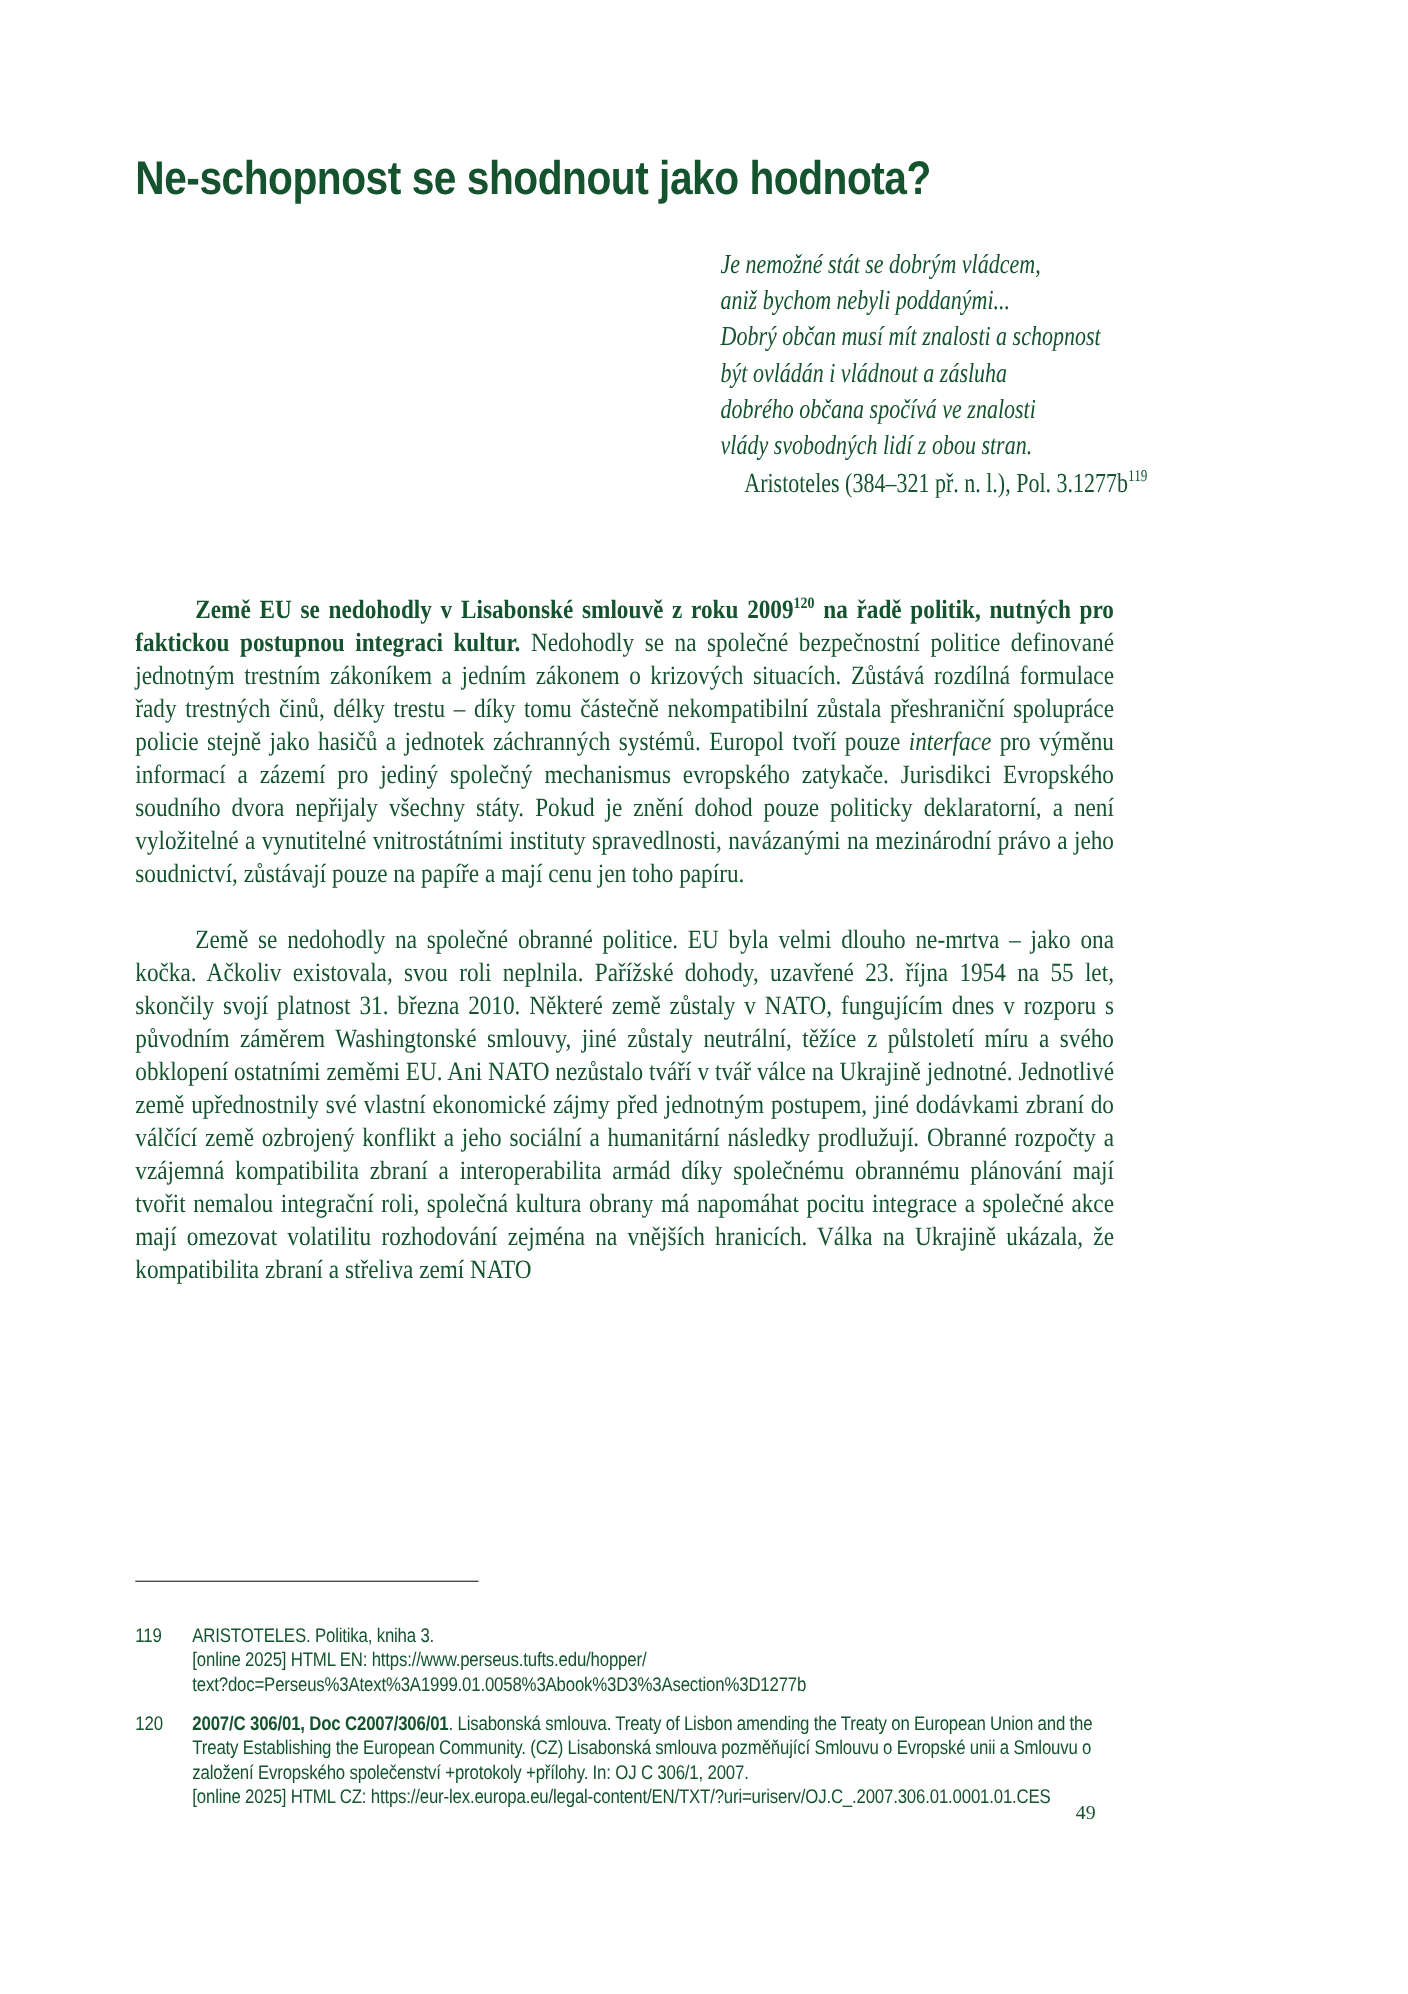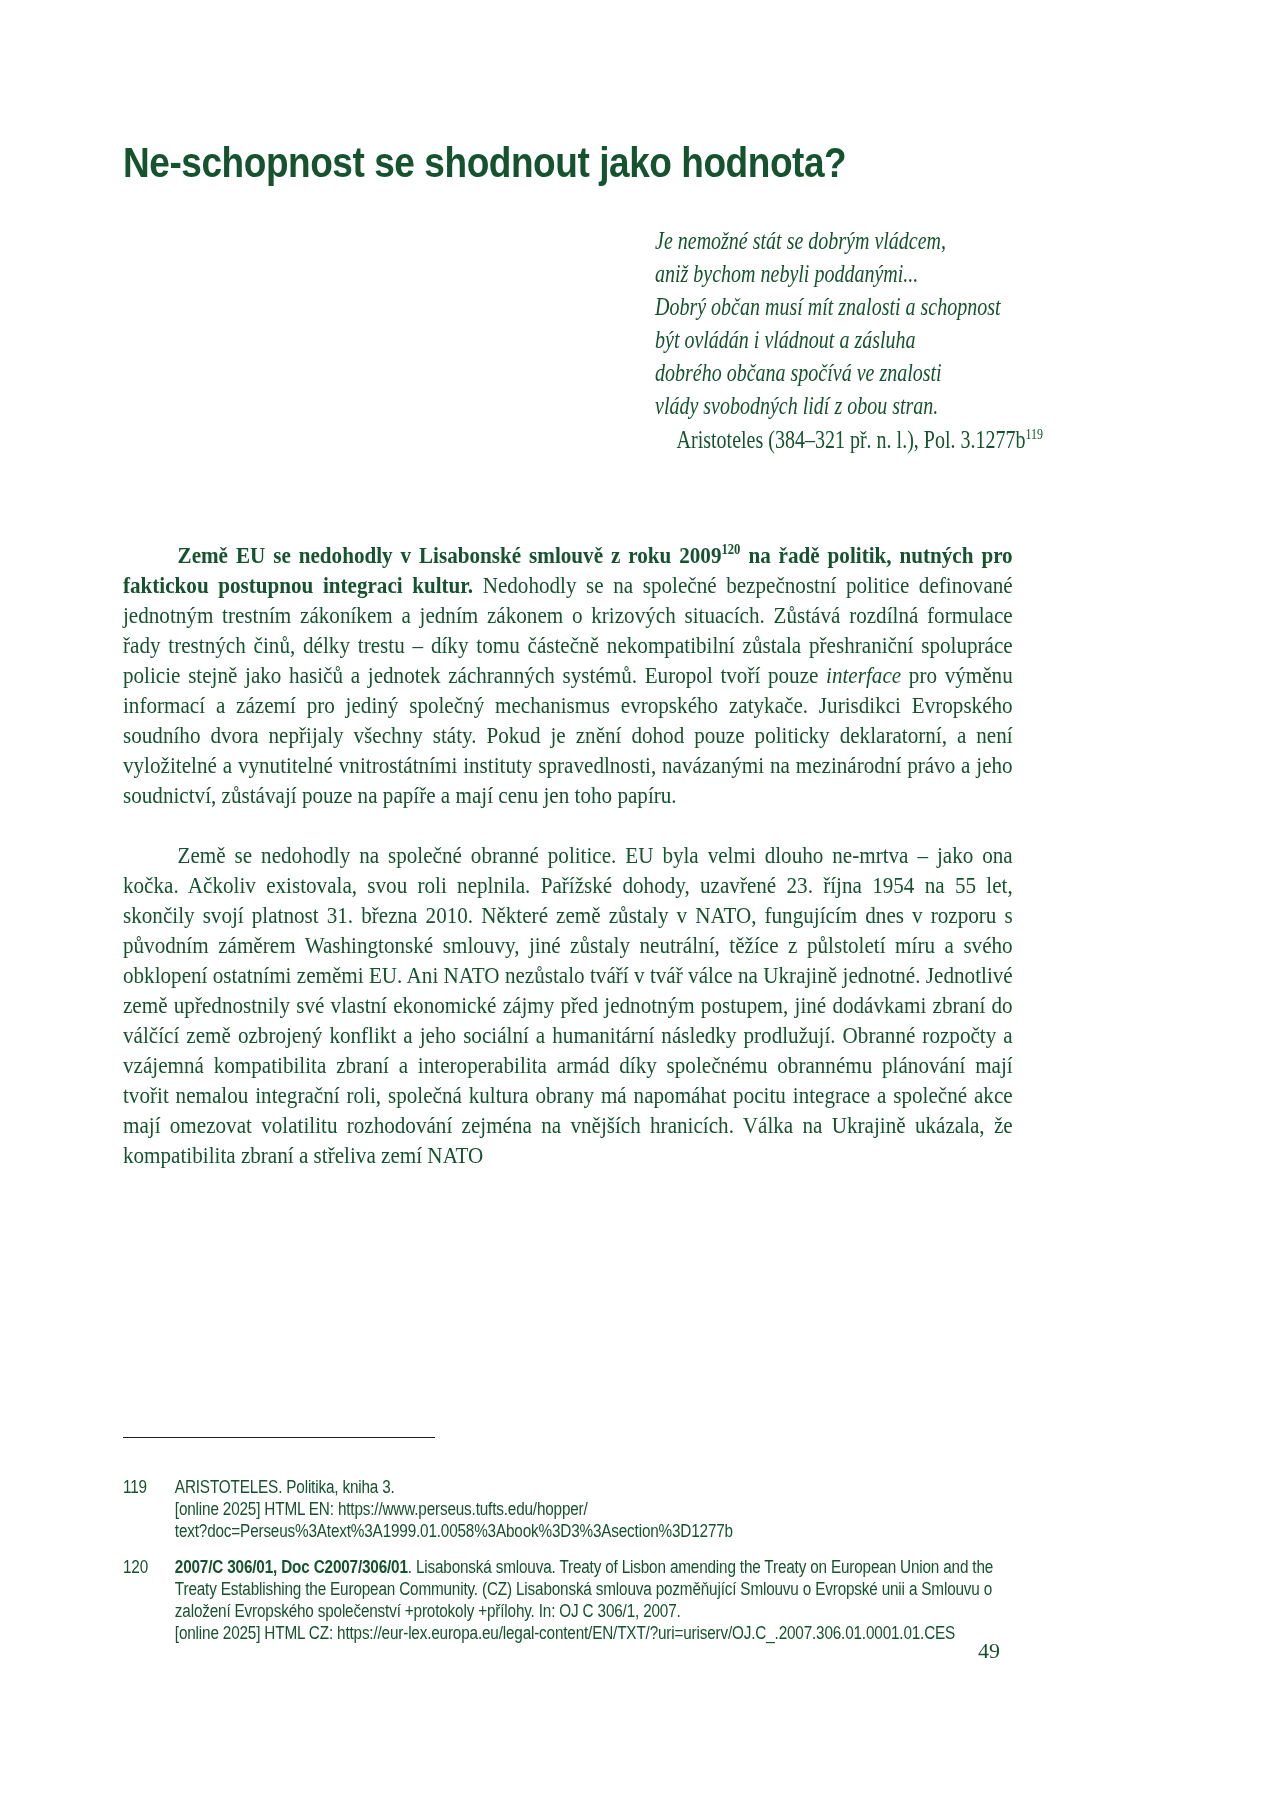--- a/index.html
+++ b/index.html
@@ -61,21 +61,21 @@
     transform:scaleX(0.85); transform-origin:left top;
     letter-spacing:-0.2px;
   }
   .fn { display:flex; }
   .fn + .fn { margin-top:14px; }
   .fn .num { flex:0 0 61px; }
   .fn .txt { flex:1 1 auto; }
   .pagenum {
     position:absolute; left:978px; top:1638px;
     font-family:"Liberation Serif","DejaVu Serif",serif;
-    font-size:22px;
+    font-size:18px;
   }
 </style>
 </head>
 <body>
 
 <div class="page">
 
   <h1 class="title">Ne-schopnost se shodnout jako hodnota?</h1>
 
   <div class="epigraph">

